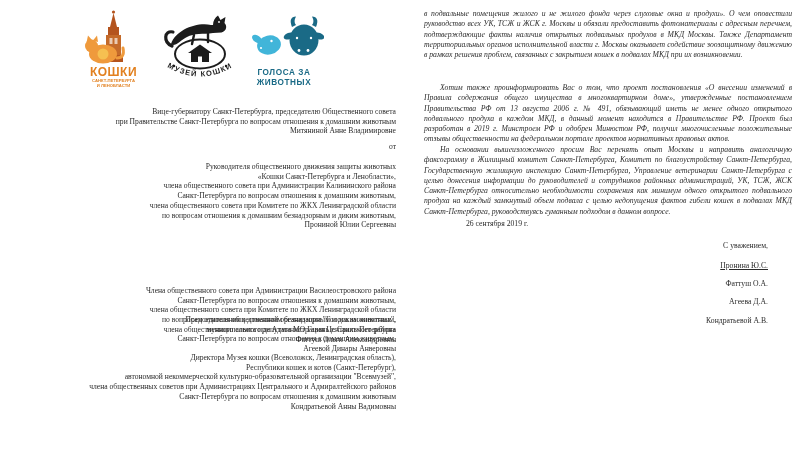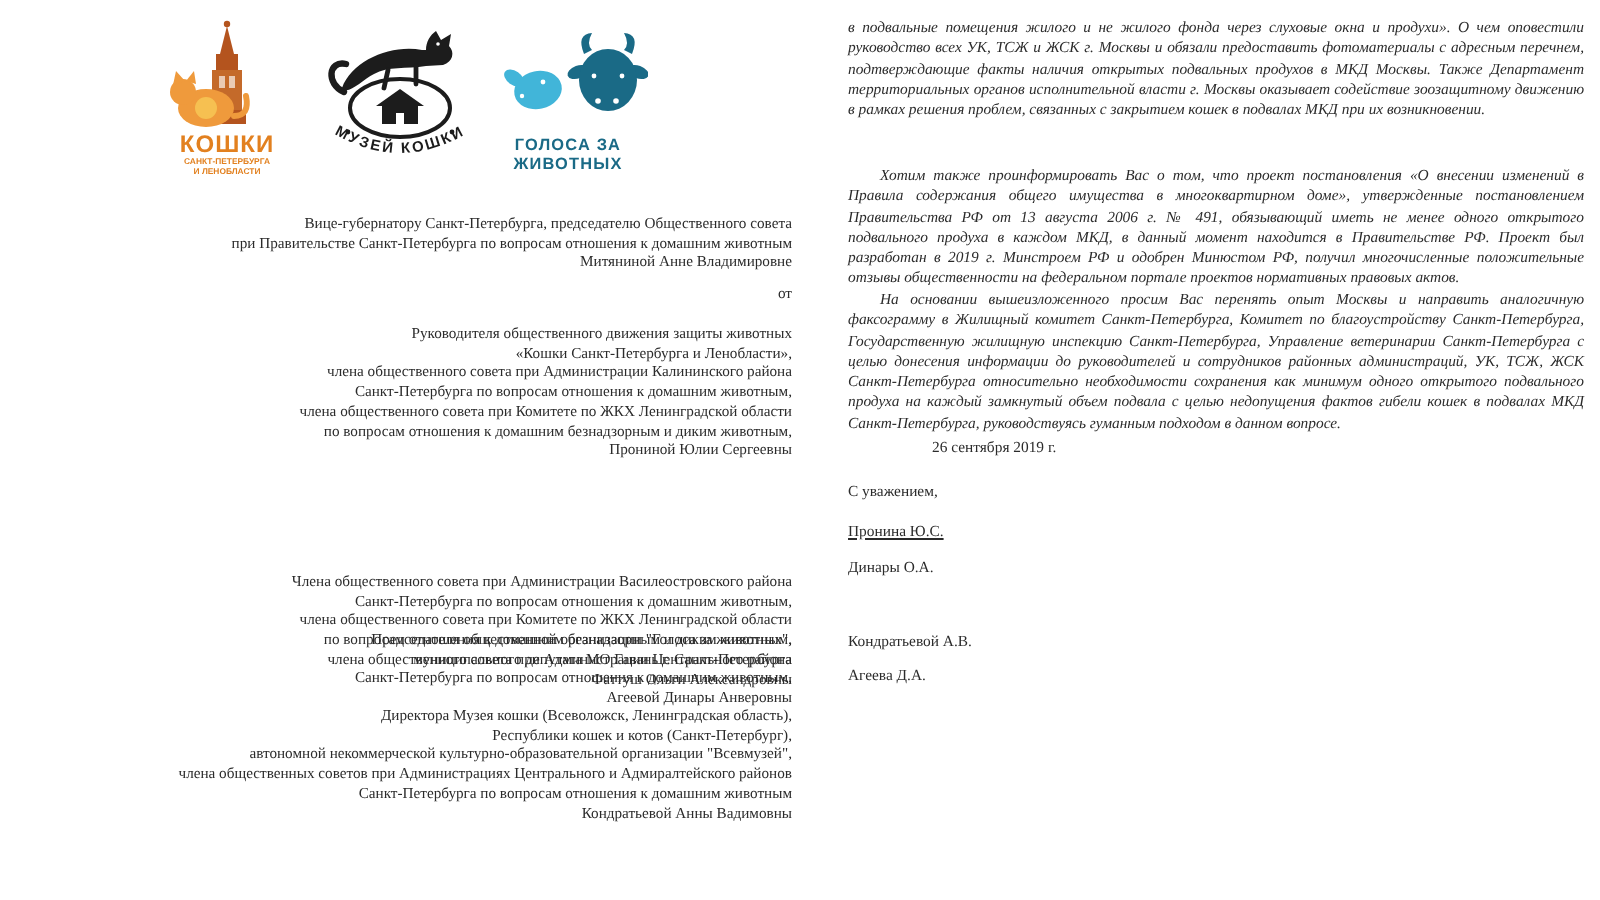--- a/index.html
+++ b/index.html
@@ -15,21 +15,21 @@
     white-space:pre-line;color:#2b2b2b;
   }
   .right-par{
     position:absolute;left:424px;width:368px;
     text-align:justify;font-size:7.7px;line-height:10.3px;color:#2b2b2b;font-style:italic;
   }
   .indent{text-indent:16px;}
   .date-line{position:absolute;left:426px;font-size:7.7px;color:#2b2b2b;margin-left:40px;}
   .sig-line{
     position:absolute;left:424px;width:368px;box-sizing:border-box;
-    padding-right:24px;font-size:7.7px;color:#2b2b2b;
+    text-align:right;padding-right:24px;font-size:7.7px;color:#2b2b2b;
   }
   .logo-text{font-family:"Liberation Sans", sans-serif;font-weight:bold;}
 </style>
 </head>
 <body>
 
 <div class="logo" style="left:76px;">
   <svg width="75" height="85" viewBox="0 0 75 85">
     <g>
       <circle cx="37.5" cy="4" r="1.6" fill="#b4541e"></circle>
@@ -143,18 +143,18 @@
   <div class="right-par indent" style="top:83px;">Хотим также проинформировать Вас о том, что проект постановления «О внесении изменений в Правила содержания общего имущества в многоквартирном доме», утвержденные постановлением Правительства РФ от 13 августа 2006 г. № 491, обязывающий иметь не менее одного открытого подвального продуха в каждом МКД, в данный момент находится в Правительстве РФ. Проект был разработан в 2019 г. Минстроем РФ и одобрен Минюстом РФ, получил многочисленные положительные отзывы общественности на федеральном портале проектов нормативных правовых актов.</div>
 
   <div class="right-par indent" style="top:145px;">На основании вышеизложенного просим Вас перенять опыт Москвы и направить аналогичную факсограмму в Жилищный комитет Санкт-Петербурга, Комитет по благоустройству Санкт-Петербурга, Государственную жилищную инспекцию Санкт-Петербурга, Управление ветеринарии Санкт-Петербурга с целью донесения информации до руководителей и сотрудников районных администраций, УК, ТСЖ, ЖСК Санкт-Петербурга относительно необходимости сохранения как минимум одного открытого подвального продуха на каждый замкнутый объем подвала с целью недопущения фактов гибели кошек в подвалах МКД Санкт-Петербурга, руководствуясь гуманным подходом в данном вопросе.</div>
 
   <div class="date-line" style="top:219px;">26 сентября 2019 г.</div>
 
   <div class="sig-line" style="top:241px;">С уважением,</div>
 
   <div class="sig-line" style="top:261px;text-decoration:underline;">Пронина Ю.С.</div>
 
-  <div class="sig-line" style="top:279px;">Динары О.А.</div>
+  <div class="sig-line" style="top:279px;">Фаттуш О.А.</div>
 
-  <div class="sig-line" style="top:297px;margin-top:36px;">Агеева Д.А.</div>
+  <div class="sig-line" style="top:297px;">Агеева Д.А.</div>
 
   <div class="sig-line" style="top:316px;">Кондратьевой А.В.</div>
 </div>
 
 </body></html>

